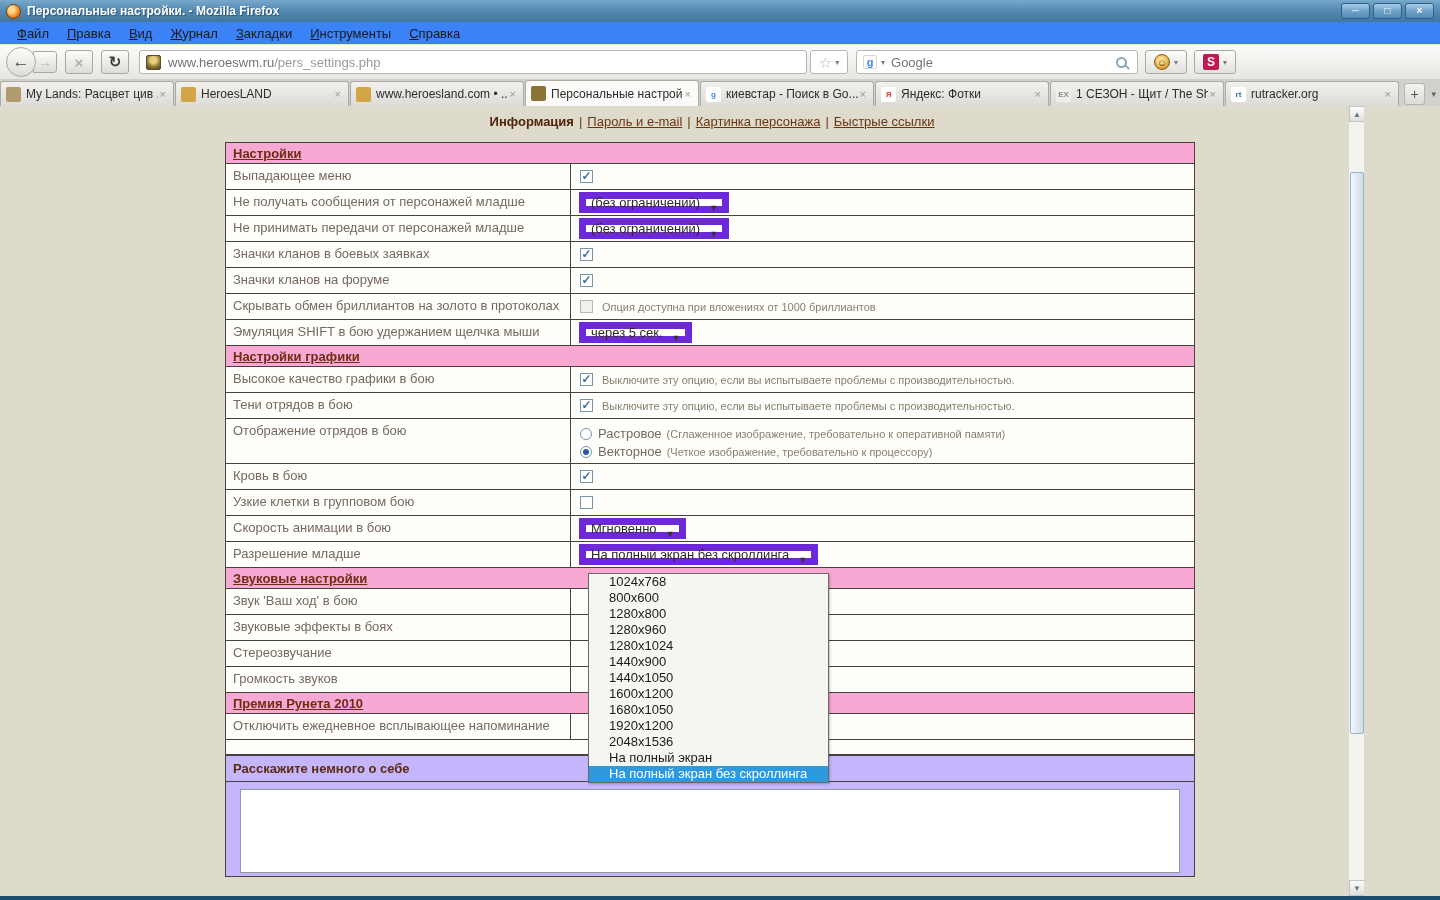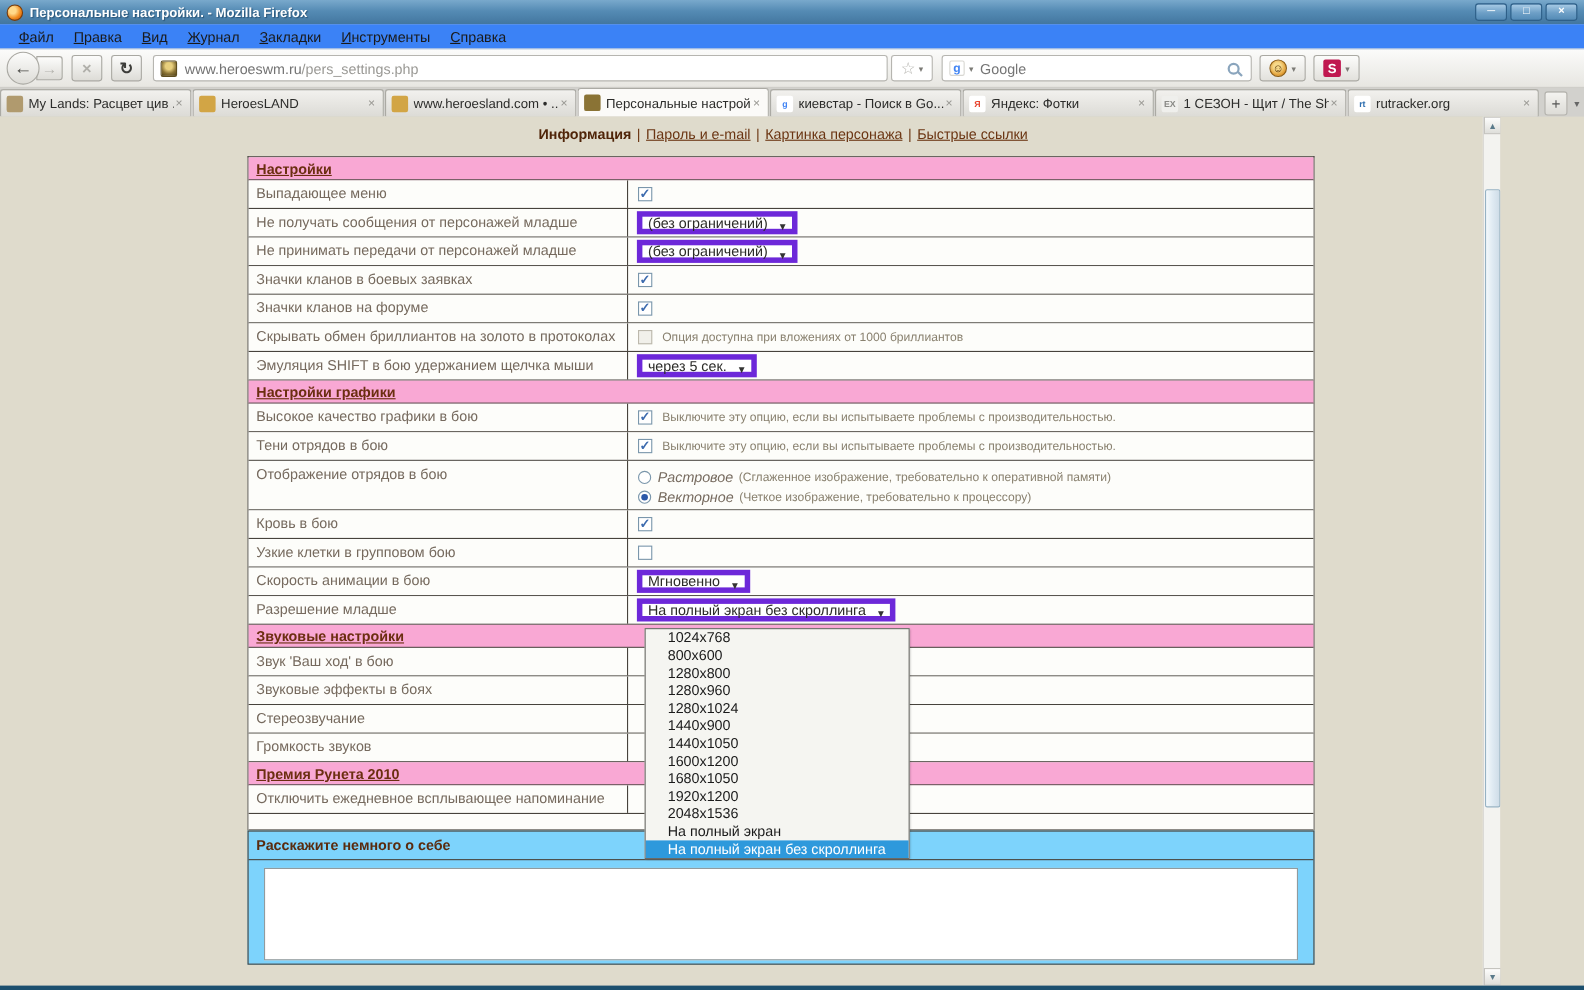--- a/index.html
+++ b/index.html
@@ -94,38 +94,38 @@
   .srow.nodiv .cell-l{border-right:none;}
   .cell-r{flex:1;display:flex;align-items:center;padding:2px 6px;position:relative;}
   .cell-r.top{align-items:flex-start;padding-top:5px;}
   .note{font-size:11px;color:#89816f;margin-left:9px;}
   
   .cb{width:13px;height:13px;flex:none;background:#fff;border:1px solid #7a96ab;margin-left:3px;
     font-size:12px;line-height:11px;text-align:center;color:#3d6bae;font-weight:bold;}
   .cb.disabled{background:#f1f0ea;border-color:#bcb8ac;}
   
   .sel{position:relative;display:inline-flex;align-items:center;height:21px;background:#fff;
-    border:5px solid #6d28d9;margin-left:2px;padding:0 22px 0 5px;font-size:13px;color:#2b2b28;white-space:nowrap;}
+    border:7px solid #6d28d9;margin-left:2px;padding:0 22px 0 5px;font-size:13px;color:#2b2b28;white-space:nowrap;}
   .sel .ar{position:absolute;right:4px;top:4px;font-size:9px;color:#333;}
   
   .radios{display:flex;flex-direction:column;gap:3px;padding:2px 0;}
   .radio-line{display:flex;align-items:center;}
   .rb{width:12px;height:12px;flex:none;border:1px solid #7a96ab;border-radius:50%;background:#fff;
     margin:0 6px 0 3px;position:relative;}
   .rb.sel-on::after{content:"";position:absolute;left:2px;top:2px;width:6px;height:6px;border-radius:50%;background:#2b58a8;}
-  .radio-label{font-size:13px;color:#766a5e;margin-right:5px;font-style:italic;}
+  .radio-label{font-size:13px;color:#766a5e;margin-right:5px;}
   .radio-note{font-size:11px;color:#89816f;}
   
   .droplist{position:absolute;left:2px;top:22px;width:241px;background:#f5f5f1;border:1px solid #6a6a66;
     z-index:50;box-shadow:1px 1px 2px rgba(0,0,0,.25);}
   .opt{height:16px;line-height:16px;font-size:13px;color:#1b1b1b;padding:0 20px;white-space:nowrap;overflow:hidden;}
   .opt.hl{background:#2e99dc;color:#fff;}
 
   
-  .about{width:970px;margin-left:225px;margin-top:0;border:1px solid #47433c;background:#7dd3fc;height:122px;}
+  .about{width:970px;margin-left:225px;margin-top:0;border:1px solid #47433c;background:#c4b5fd;height:122px;}
   .about-header{padding:5px 7px;font-size:13px;font-weight:bold;color:#5a2b0e;border-bottom:1px solid #47433c;}
   .about-body{padding:7px 14px;}
   .about-ta{width:940px;height:84px;border:1px solid #919b9e;background:#fff;resize:none;outline:none;font-size:13px;}
 
   
   .vscroll{position:absolute;right:0;top:0;width:16px;height:790px;background:#f3f3f0;border-left:1px solid #d9d8d3;}
   .sc-btn{position:absolute;left:0;width:16px;height:16px;background:linear-gradient(180deg,#fdfdfc,#dededa);
     border:1px solid #c5c4bf;color:#5a7a8a;font-size:8px;text-align:center;line-height:15px;}
   .sc-up{top:0;}
   .sc-down{bottom:0;}

